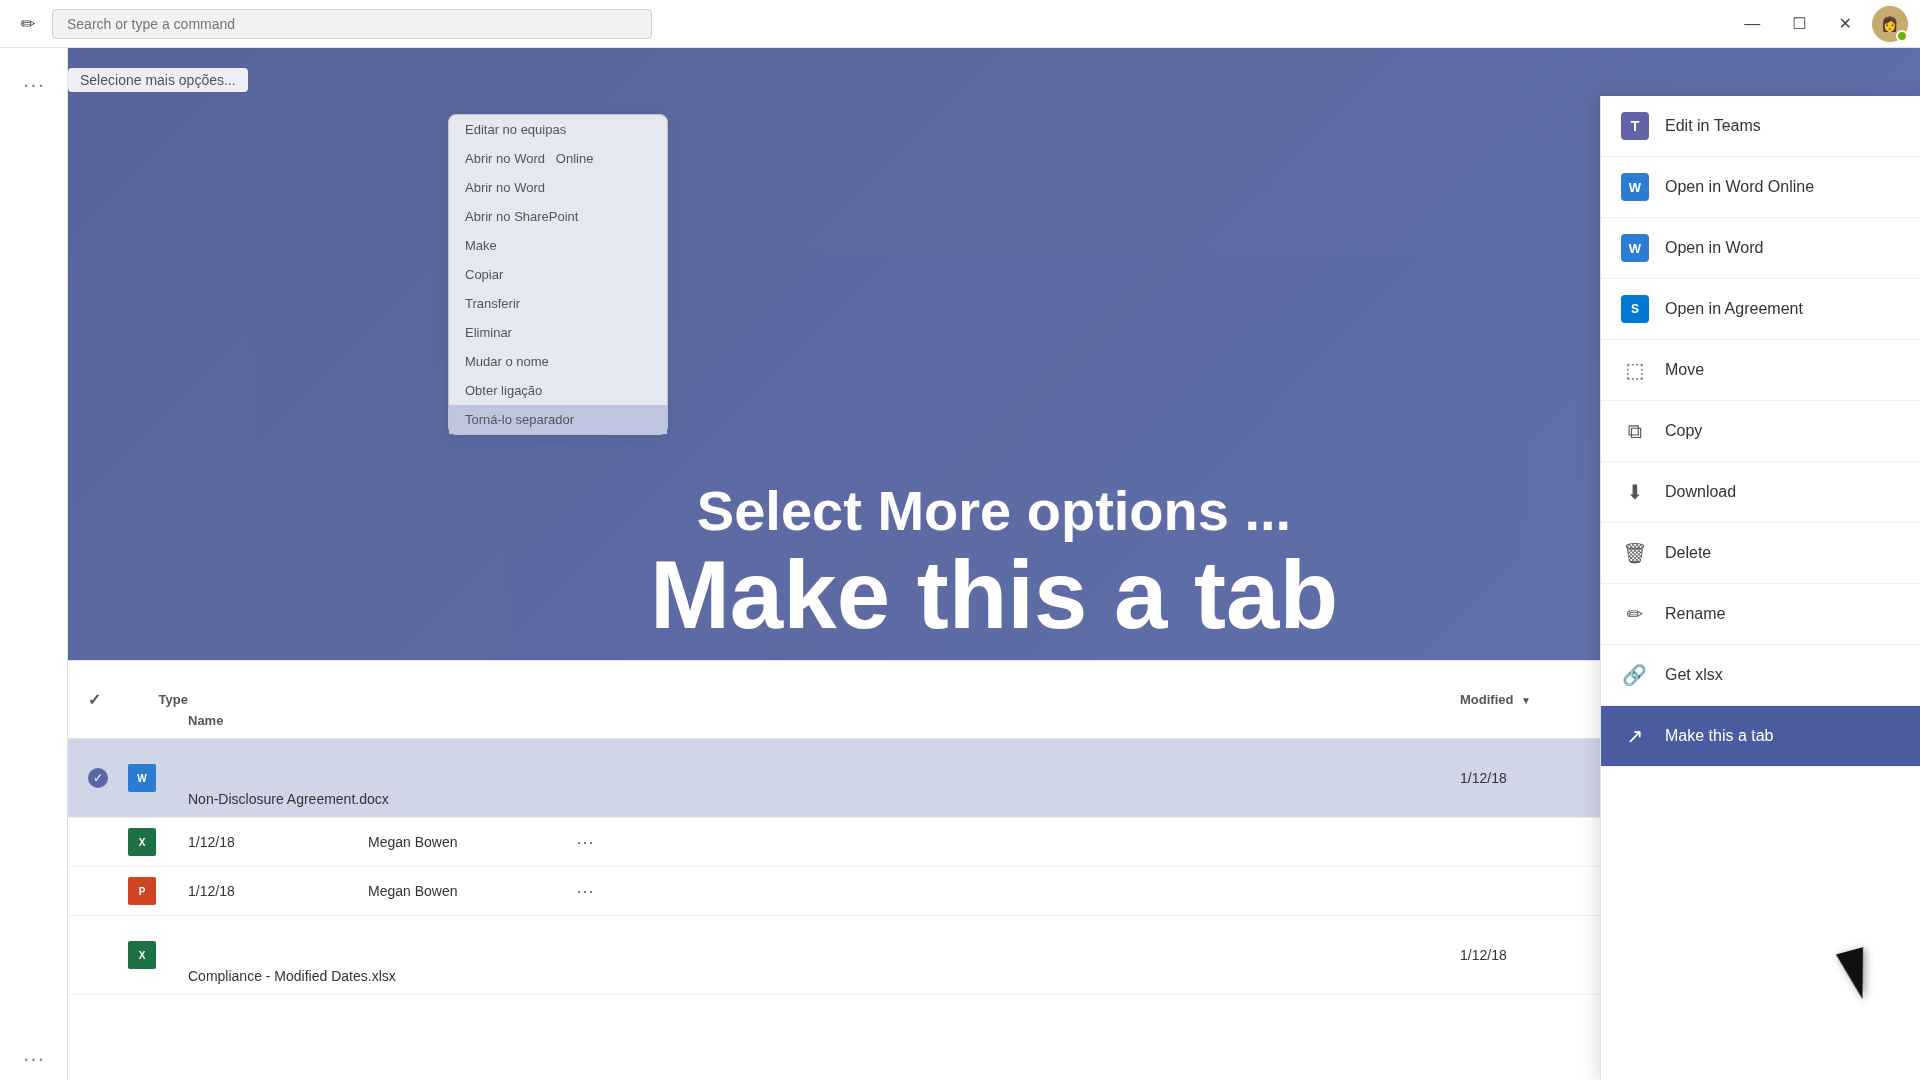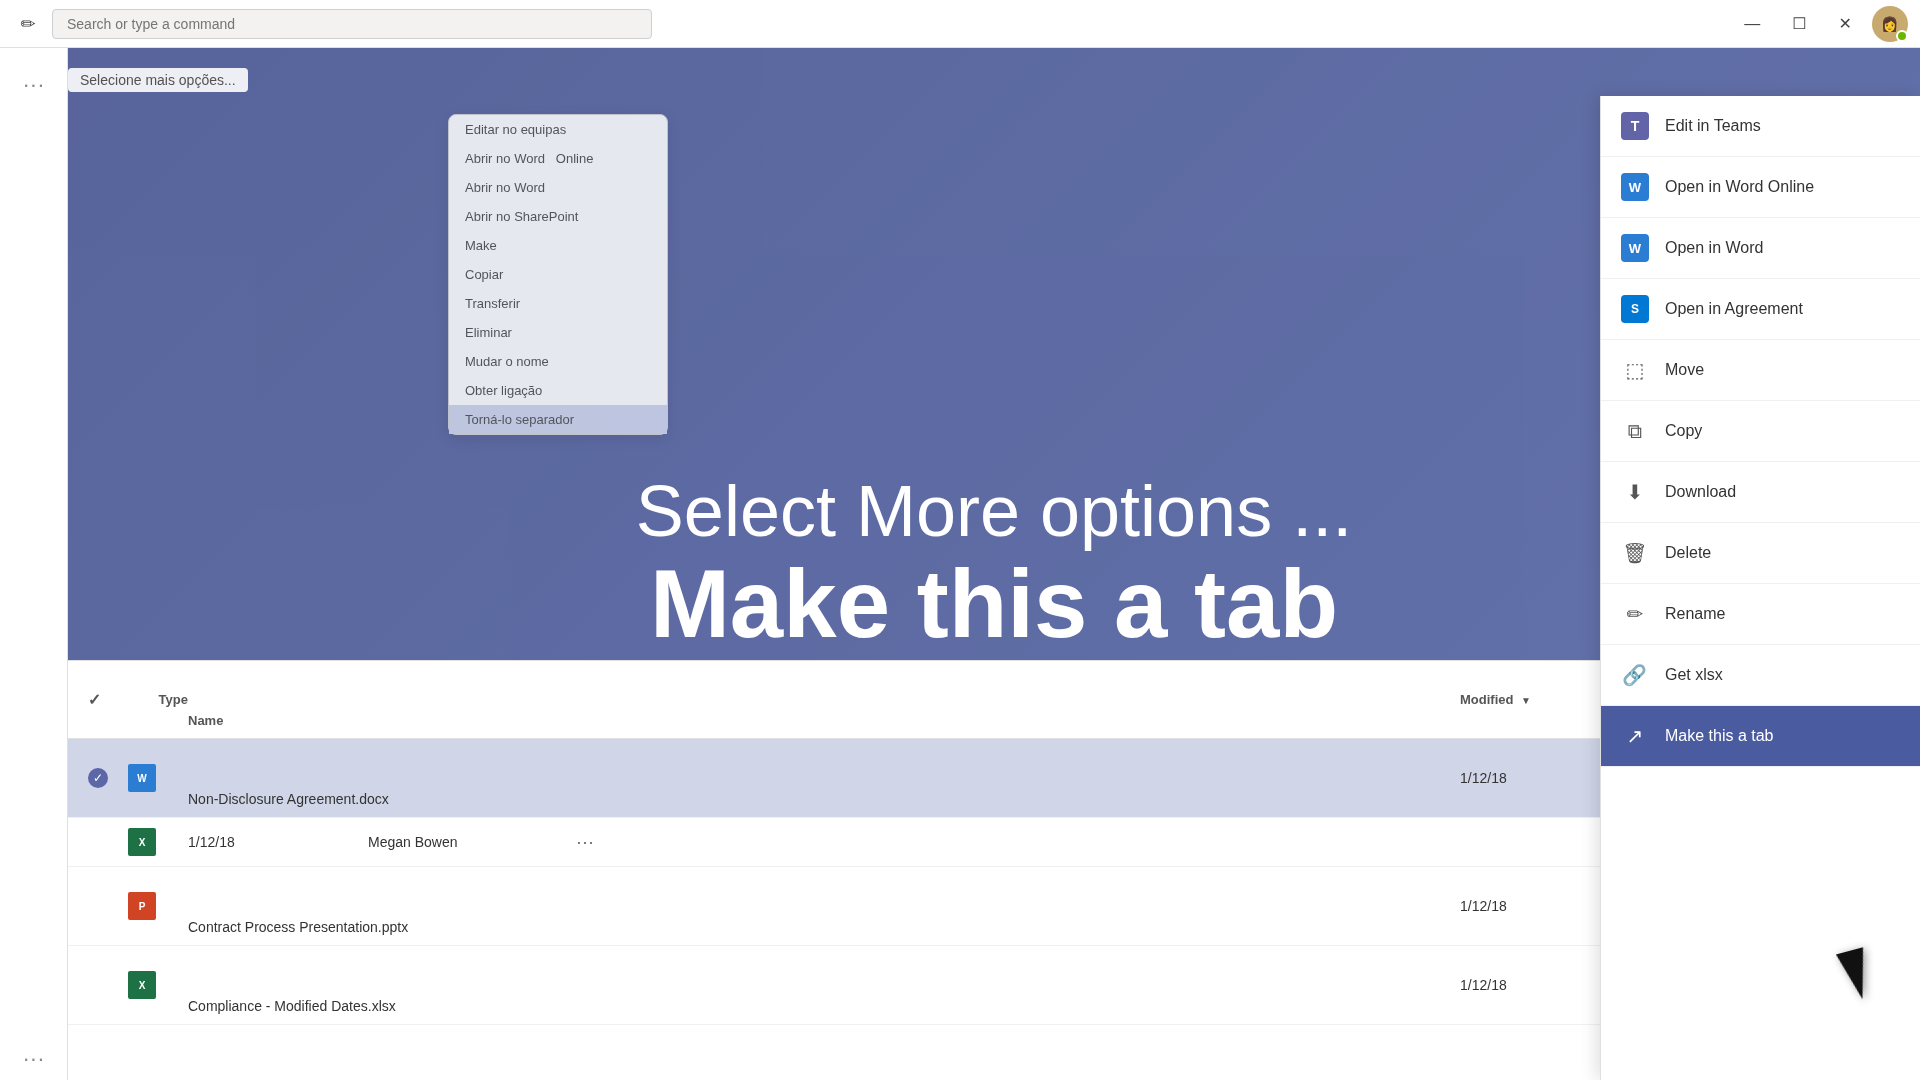--- a/index.html
+++ b/index.html
@@ -41,21 +41,21 @@
     }
 
     
     .pt-tooltip {
       position: absolute; top: 20px; left: 0; background: rgba(255,255,255,0.9);
       padding: 4px 12px; border-radius: 4px; font-size: 14px; color: #333; white-space: nowrap;
     }
 
     
     .overlay-text-1 {
-      font-size: 72px; font-weight: 400; color: #fff; text-align: center; line-height: 1.1; z-index: 2; position: relative;
+      font-size: 56px; font-weight: 700; color: #fff; text-align: center; line-height: 1.1; z-index: 2; position: relative;
     }
     .overlay-text-2 {
       font-size: 96px; font-weight: 700; color: #fff; text-align: center; line-height: 1.1; z-index: 2; position: relative;
     }
 
     
     .pt-context-menu {
       position: absolute; top: 30px; left: 380px; background: #fff;
       border: 1px solid #ccc; border-radius: 8px; min-width: 220px;
       box-shadow: 0 4px 16px rgba(0,0,0,0.15); z-index: 3; font-size: 13px; color: #333;
@@ -211,21 +211,20 @@
       <div class="col-more">
         <button class="more-btn">···</button>
       </div>
     </div>
 
     <div class="table-row">
       <div class="col-check"></div>
       <div class="col-type">
         <div class="file-icon ppt">P</div>
       </div>
-      <div class="col-name">Contract Process Presentation.pptx</div>
       <div class="col-modified">1/12/18</div>
       <div class="col-modby">Megan Bowen</div>
       <div class="col-more">
         <button class="more-btn">···</button>
       </div>
     </div>
 
     <div class="table-row">
       <div class="col-check"></div>
       <div class="col-type">

